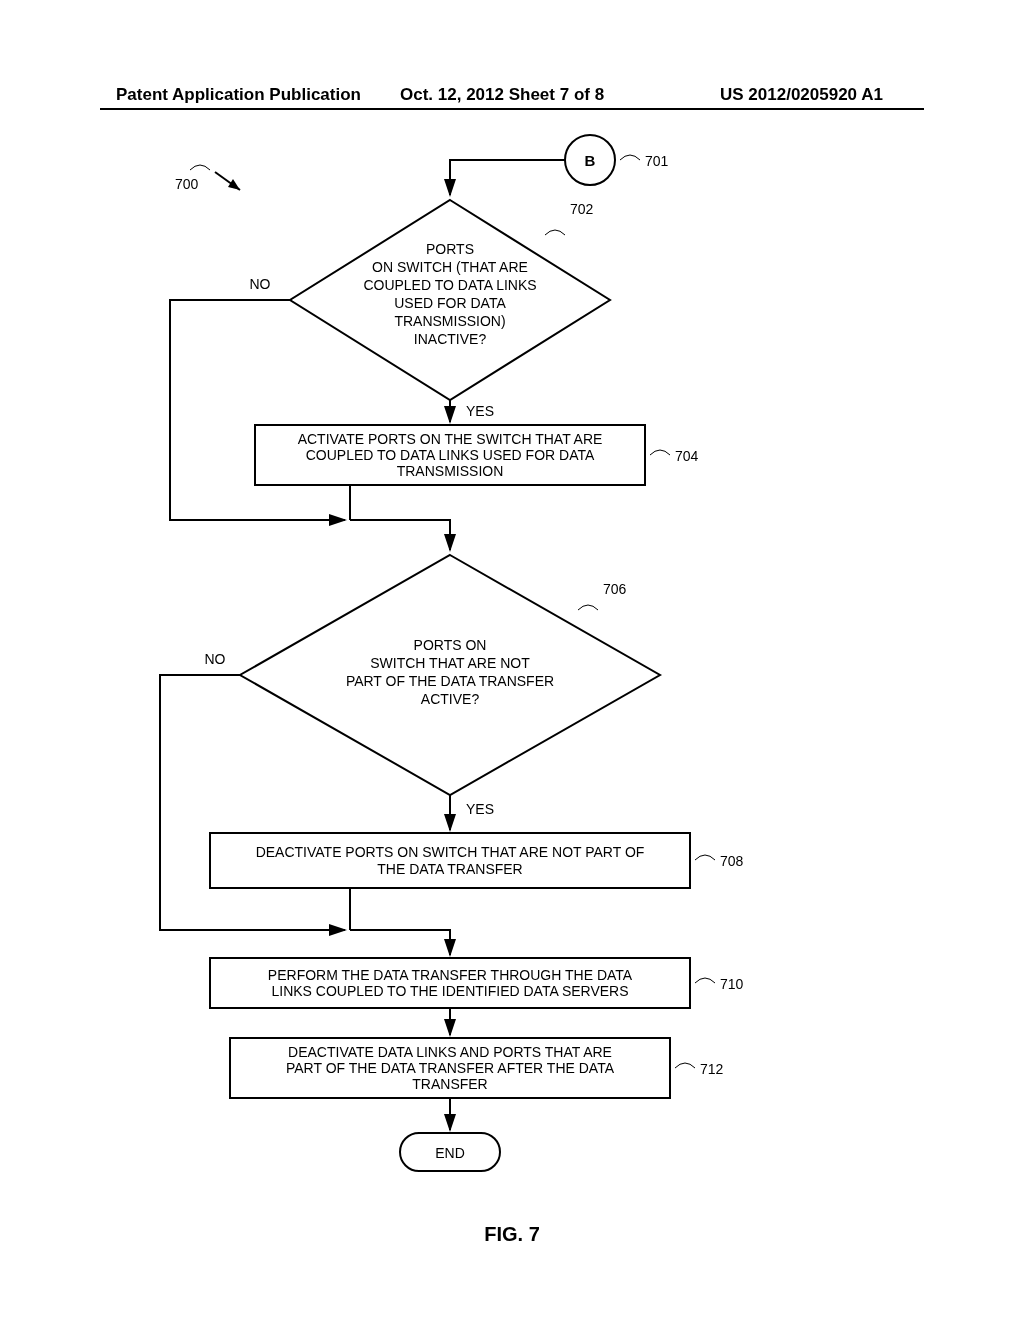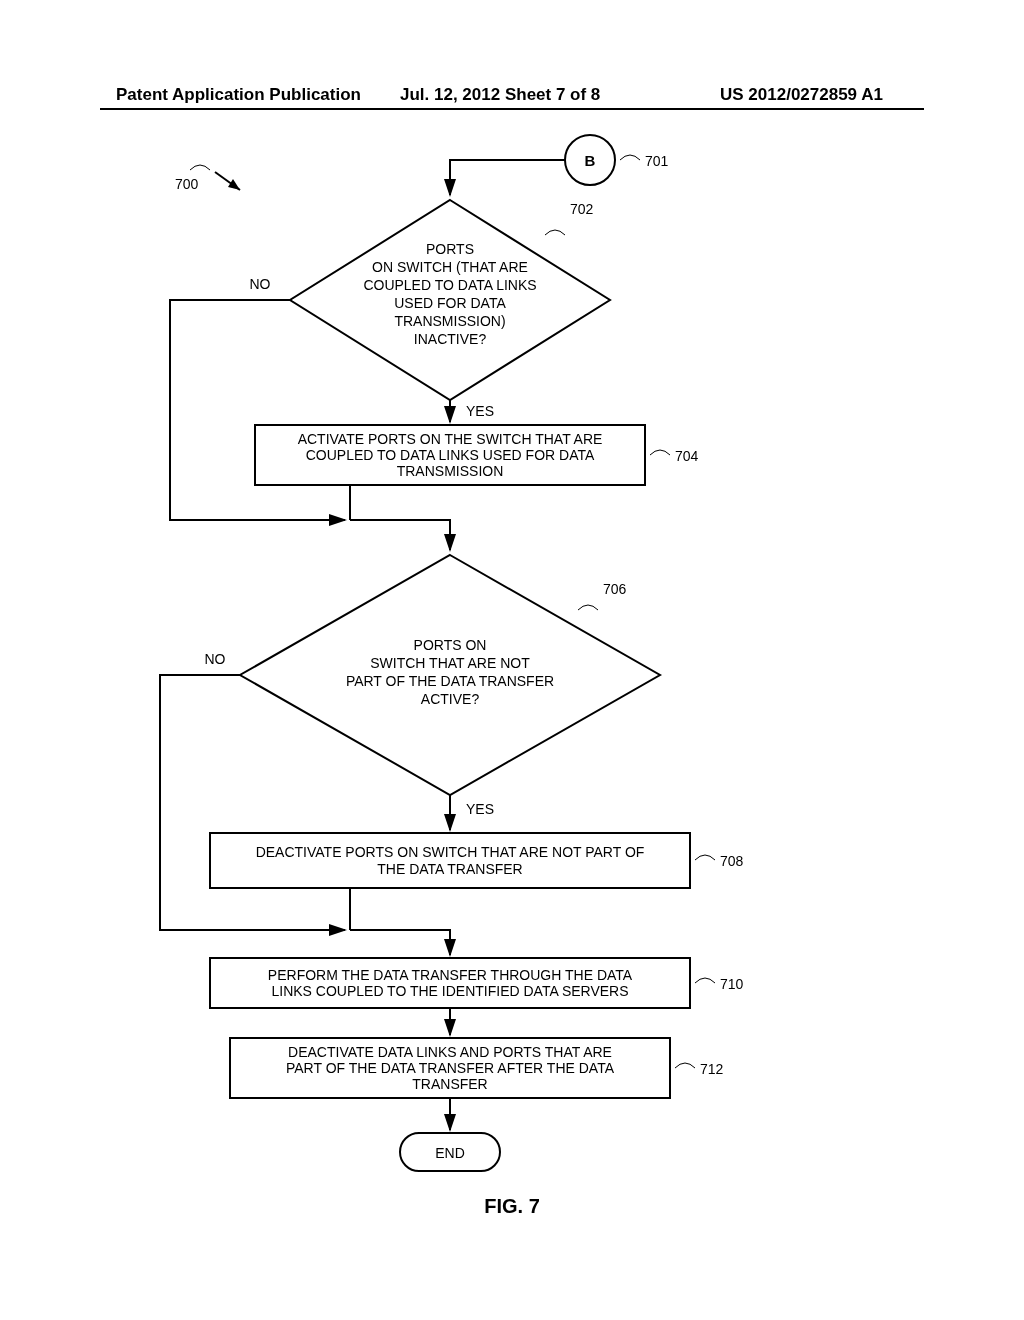--- a/index.html
+++ b/index.html
@@ -62,29 +62,30 @@
     text-anchor: middle;
     dominant-baseline: middle;
   }
   .fig-caption {
     position: absolute;
     font-size: 20px;
     font-weight: bold;
     left: 0;
     width: 824px;
     text-align: center;
+    margin-top: 28px;
   }
 </style>
 </head>
 <body>
 
 <div class="header">
   <span class="header-left">Patent Application Publication</span>
-  <span class="header-mid">Jul. 12, 2012  Sheet 7 of 8</span>
-  <span class="header-right">US 2012/0272859 A1</span>
+  <span class="header-mid">Oct. 12, 2012  Sheet 7 of 8</span>
+  <span class="header-right">US 2012/0205920 A1</span>
 </div>
 <div class="header-line"></div>
 
 <div class="diagram">
 <svg width="824" height="1100" viewBox="0 0 824 1100">
 <defs>
   <marker id="arrow" markerWidth="10" markerHeight="10" refX="8" refY="3" orient="auto" markerUnits="strokeWidth">
     <path d="M0,0 L0,6 L9,3 z" fill="black"></path>
   </marker>
 </defs>

